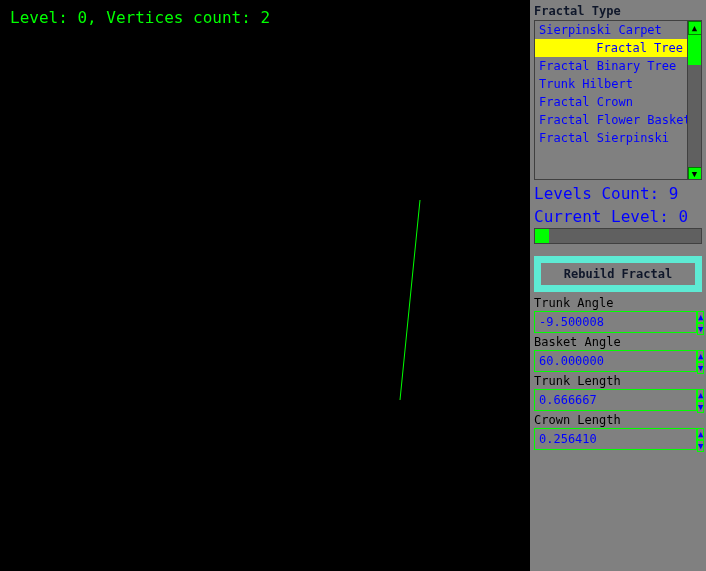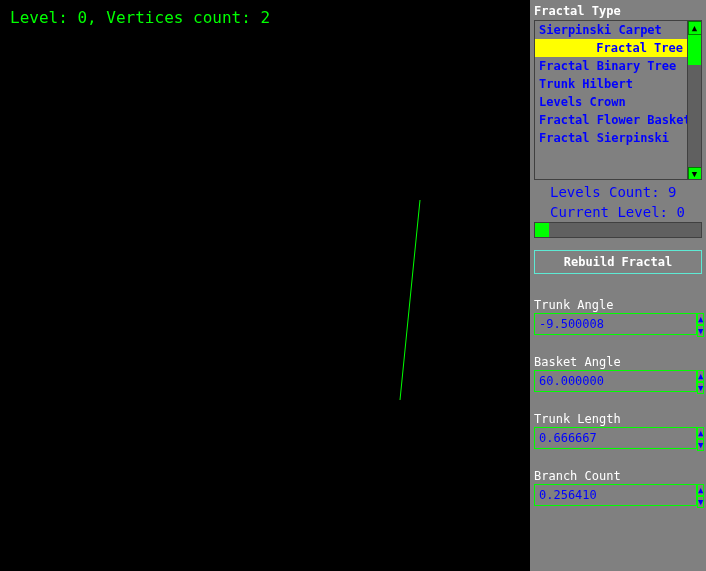--- a/index.html
+++ b/index.html
@@ -45,34 +45,33 @@
       position: absolute;
       right: 0;
       top: 0;
       width: 176px;
       height: 571px;
       background: #808080;
       padding: 4px;
     }
 
     .panel-label {
-      color: #ffffff;
+      color: #0f172a;
       font-size: 12px;
       font-weight: bold;
       margin-bottom: 2px;
     }
 
     .fractal-list-container {
       position: relative;
       width: 100%;
       height: 160px;
       background: #808080;
       border: 1px solid #404040;
       overflow: hidden;
-      font-weight: bold;
     }
 
     .fractal-list {
       width: calc(100% - 14px);
       height: 100%;
       overflow-y: scroll;
       background: #808080;
     }
 
     .fractal-list-item {
@@ -127,23 +126,23 @@
     .scroll-thumb {
       position: absolute;
       top: 0;
       left: 0;
       width: 14px;
       height: 30px;
       background: #00ff00;
     }
 
     .info-row {
-      margin: 4px 0 2px 16px;
-      color: #0000ff;
-      font-size: 14px;
+      margin: 4px 0 2px 0;
+      color: #0000ff;
+      font-size: 16px;
     }
 
     .progress-bar-container {
       width: 100%;
       height: 16px;
       background: #606060;
       border: 1px solid #404040;
       margin: 2px 0 8px 0;
       position: relative;
     }
@@ -153,35 +152,35 @@
       left: 0;
       top: 0;
       height: 100%;
       background: #00ff00;
       width: 14px;
     }
 
     .rebuild-btn {
       width: 100%;
       background: #808080;
-      border: 1px solid #5eead4;
-      color: #ffffff;
+      border: 7px solid #5eead4;
+      color: #0f172a;
       font-size: 12px;
       font-family: monospace;
       font-weight: bold;
       padding: 4px 0;
       cursor: pointer;
       text-align: center;
       margin: 4px 0;
     }
 
     .field-label {
-      color: #ffffff;
-      font-size: 12px;
-      margin-top: 20px;
+      color: #000000;
+      font-size: 12px;
+      margin-top: 0;
       margin-bottom: 1px;
     }
 
     .spinner-container {
       display: flex;
       width: 100%;
       height: 22px;
       margin-bottom: 2px;
       border-radius: 7px;
     }
@@ -234,21 +233,21 @@
   
   <div class="panel-label">Fractal Type</div>
 
   
   <div class="fractal-list-container">
     <div class="fractal-list" id="fractal-list">
     <div class="fractal-list-item">Sierpinski Carpet</div>
         <div class="fractal-list-item selected">Fractal Tree</div>
         <div class="fractal-list-item">Fractal Binary Tree</div>
         <div class="fractal-list-item">Trunk Hilbert</div>
-        <div class="fractal-list-item">Levels Crown</div>
+        <div class="fractal-list-item">Fractal Crown</div>
         <div class="fractal-list-item">Fractal Flower Basket (</div>
         <div class="fractal-list-item">Fractal Sierpinski</div>
       </div>
     <div class="scrollbar-container">
       <div class="scroll-btn">▲</div>
       <div class="scroll-track">
         <div class="scroll-thumb"></div>
       </div>
       <div class="scroll-btn">▼</div>
     </div>
@@ -292,21 +291,21 @@
   <div class="field-label">Trunk Length</div>
   <div class="spinner-container">
     <input class="spinner-input" type="text" value="0.666667" style="">
     <div class="spinner-btns">
       <div class="spinner-btn">▲</div>
       <div class="spinner-btn">▼</div>
     </div>
   </div>
 
   
-  <div class="field-label">Branch Count</div>
+  <div class="field-label">Crown Length</div>
   <div class="spinner-container">
     <input class="spinner-input" type="text" value="0.256410" style="">
     <div class="spinner-btns">
       <div class="spinner-btn">▲</div>
       <div class="spinner-btn">▼</div>
     </div>
   </div>
 
 </div>
 

